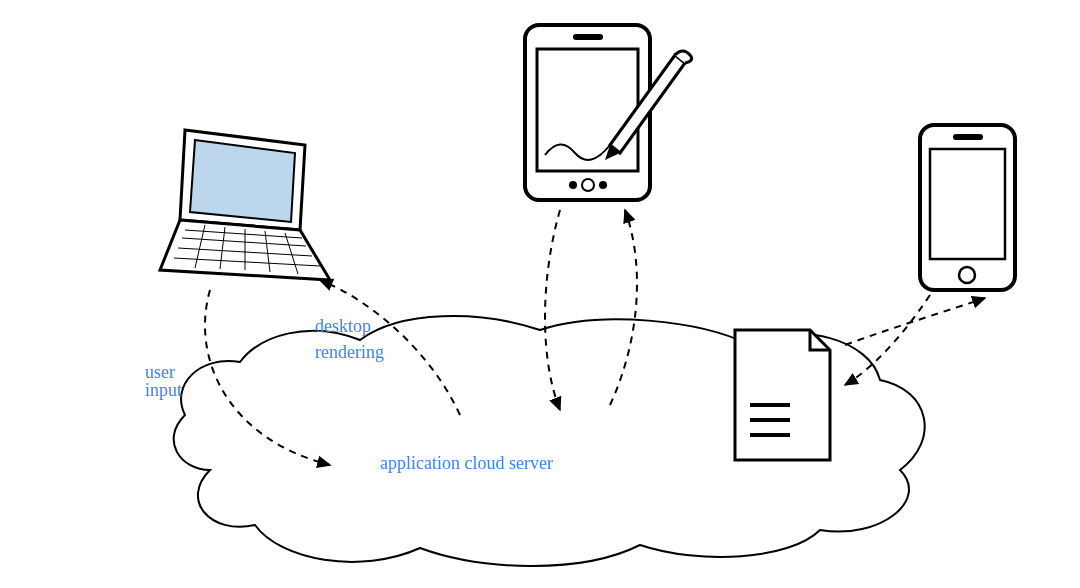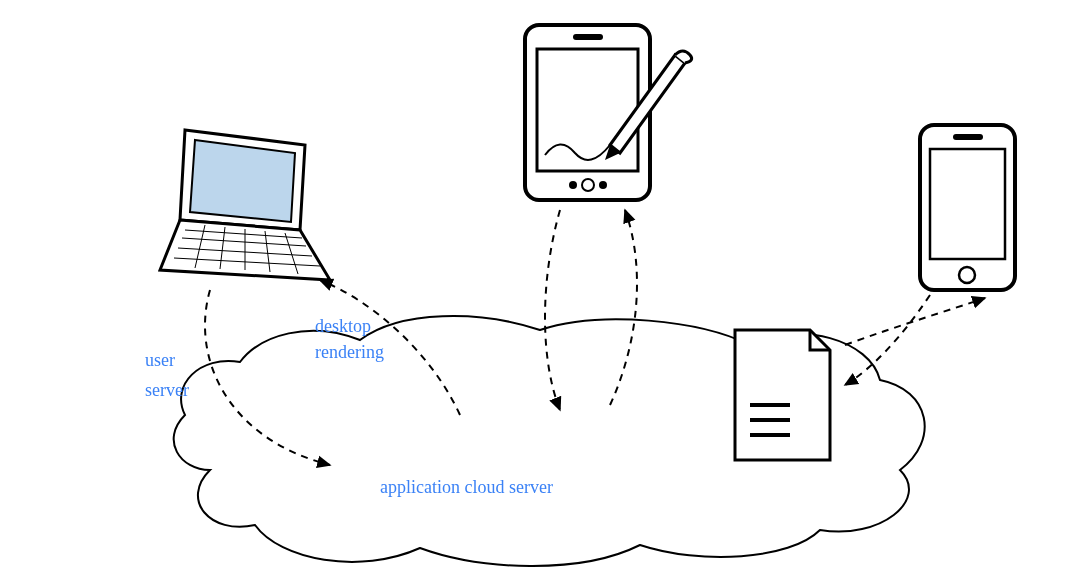--- a/index.html
+++ b/index.html
@@ -16,25 +16,25 @@
       width: 1080px;
       height: 588px;
     }
     .label {
       position: absolute;
       color: #3b82f6;
       font-size: 18px;
       line-height: 1.4;
       white-space: nowrap;
     }
-    .label-user-input { left: 145px; top: 348px; }
+    .label-user-input { left: 145px; top: 360px; }
     .label-user-input2 { left: 145px; top: 378px; }
     .label-desktop { left: 315px; top: 314px; }
     .label-desktop2 { left: 315px; top: 340px; text-align: center; }
-    .label-cloud { left: 380px; top: 475px; }
+    .label-cloud { left: 380px; top: 451px; }
   </style>
 </head>
 <body>
 
 <svg class="canvas" viewBox="0 0 1080 588">
   <defs>
     <marker id="arrow" viewBox="0 0 10 10" refX="8" refY="5" markerWidth="8" markerHeight="8" orient="auto-start-reverse">
       <path d="M 0 1 L 9 5 L 0 9 z" fill="#000"></path>
     </marker>
   </defs>
@@ -113,16 +113,16 @@
   <path d="M 460 415 C 430 350 370 300 320 280" fill="none" stroke="#000" stroke-width="2" stroke-dasharray="7 6" marker-end="url(#arrow)"></path>
 
   <path d="M 560 210 C 540 280 540 360 560 410" fill="none" stroke="#000" stroke-width="2" stroke-dasharray="7 6" marker-end="url(#arrow)"></path>
   <path d="M 610 405 C 640 340 645 265 625 210" fill="none" stroke="#000" stroke-width="2" stroke-dasharray="7 6" marker-end="url(#arrow)"></path>
 
   <path d="M 930 295 C 900 340 870 370 845 385" fill="none" stroke="#000" stroke-width="2" stroke-dasharray="7 6" marker-end="url(#arrow)"></path>
   <path d="M 845 345 C 900 325 950 310 985 298" fill="none" stroke="#000" stroke-width="2" stroke-dasharray="7 6" marker-end="url(#arrow)"></path>
 </svg>
 
 <div class="label label-user-input">user</div>
-<div class="label label-user-input2">server</div>
+<div class="label label-user-input2">input</div>
 <div class="label label-desktop">desktop</div>
 <div class="label label-desktop2">rendering</div>
 <div class="label label-cloud">application cloud server</div>
 
 </body></html>

